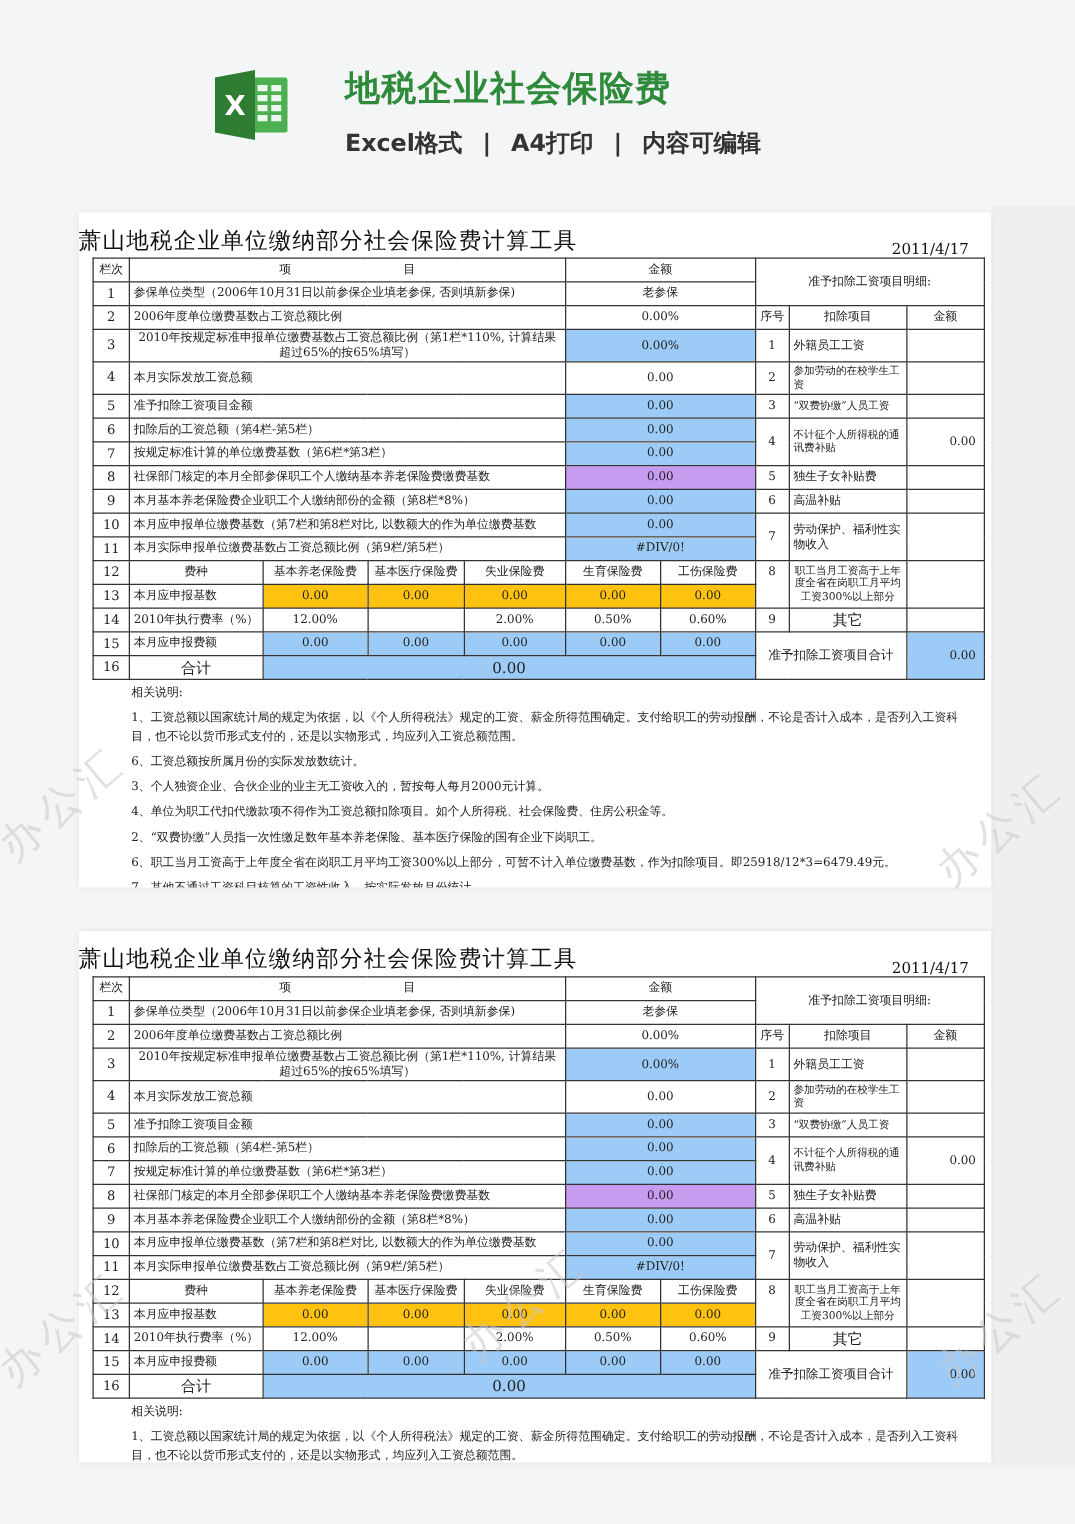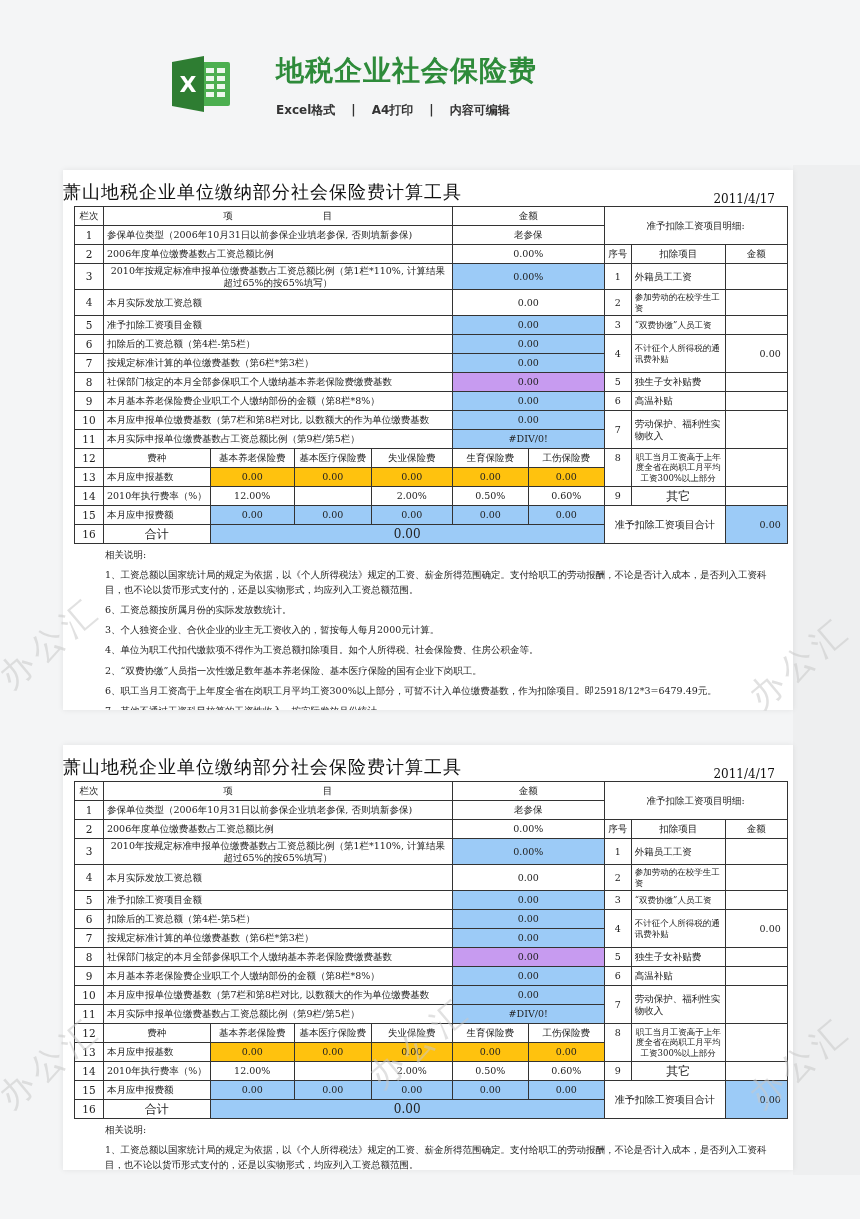--- a/index.html
+++ b/index.html
@@ -2,21 +2,21 @@
 <html><head>
 <meta charset="utf-8">
 <style>
   * { box-sizing: border-box; margin: 0; padding: 0; }
   html, body { width: 860px; height: 1219px; background: #f4f5f6; overflow: hidden; }
   body { position: relative; font-family: "DejaVu Serif", "Liberation Serif", serif; color: #222; }
 
   .hero { position: absolute; left: 0; top: 0; width: 860px; height: 160px; background: #f4f5f6; }
   .xl-icon { position: absolute; left: 170px; top: 56px; width: 62px; height: 56px; }
   .hero-title { position: absolute; left: 276px; top: 52px; font-family: "DejaVu Sans", sans-serif; font-size: 28px; font-weight: bold; color: #2e8b3a; letter-spacing: 1px; }
-  .hero-sub { position: absolute; left: 276px; top: 102px; font-family: "DejaVu Sans", sans-serif; font-size: 12px; font-weight: bold; color: #333; white-space: nowrap; }
+  .hero-sub { position: absolute; left: 276px; top: 102px; font-family: "DejaVu Sans", sans-serif; font-size: 19px; font-weight: bold; color: #333; white-space: nowrap; }
   .hero-sub .sep { display: inline-block; margin: 0 16px; }
 
   .card { position: absolute; left: 63px; width: 730px; background: #fff; box-shadow: 0 0 6px rgba(0,0,0,0.08); overflow: hidden; }
   .card.c1 { top: 170px; height: 540px; }
   .card.c2 { top: 745px; height: 425px; }
   .rightband { position: absolute; left: 793px; top: 165px; width: 67px; height: 1010px; background: #eeeff0; }
 
   .doc-title { position: absolute; left: 0; top: 10px; width: 560px; text-align: left; font-size: 18px; color: #111; letter-spacing: 1px; }
   .doc-date { position: absolute; right: 18px; top: 22px; font-size: 12px; color: #111; margin-left: 20px; }
 

